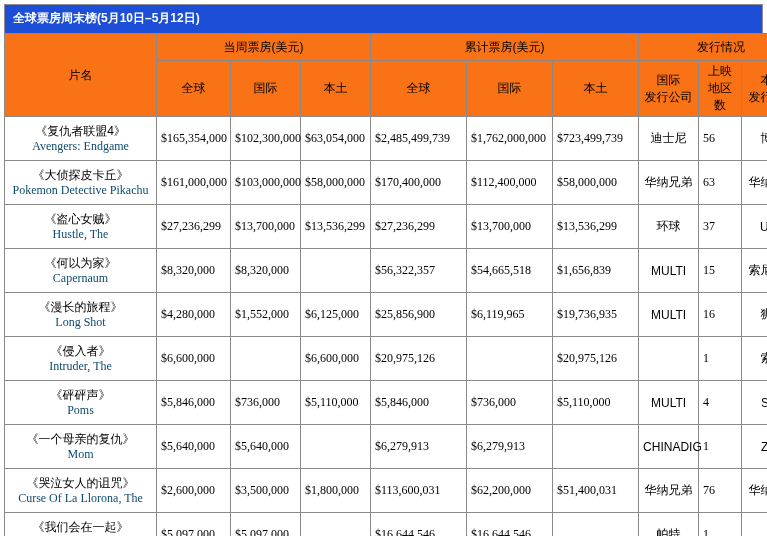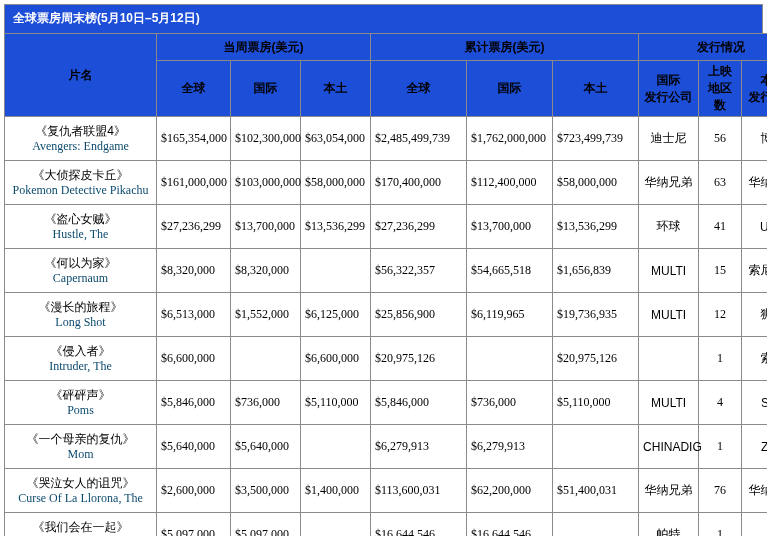--- a/index.html
+++ b/index.html
@@ -35,24 +35,24 @@
     table-layout: fixed;
     background: #ffffff;
   }
   table.bo td, table.bo th {
     border: 1px solid #8a8a8a;
     font-size: 12px;
     padding: 2px 4px;
     vertical-align: middle;
   }
   thead th {
-    background: #1d4ed8;
+    background: #f97316;
     color: #000000;
     font-family: "Liberation Sans", "DejaVu Sans", sans-serif;
-    font-weight: bold;
+    font-weight: normal;
     font-size: 12px;
     text-align: center;
     height: 22px;
   }
   thead th.tall {
     height: 30px;
   }
   .film-cell {
     text-align: center;
     padding-left: 6px;
@@ -76,21 +76,20 @@
     font-family: "Liberation Serif", "DejaVu Serif", serif;
     font-size: 12px;
   }
   td.ctr {
     text-align: center;
     font-family: "Liberation Sans", "DejaVu Sans", sans-serif;
     font-size: 12px;
     margin-top: 28px;
   }
   td.ctr-serif {
-    text-align: center;
     font-family: "Liberation Serif", "DejaVu Serif", serif;
     font-size: 12px;
   }
   tbody tr {
     height: 44px;
   }
   .cjk {
     font-family: "Liberation Sans", "DejaVu Sans", sans-serif;
   }
 </style>
@@ -178,21 +177,21 @@
             <span class="film-cn">《盗心女贼》</span>
             <span class="film-en">Hustle, The</span>
           </td>
           <td class="num">$27,236,299</td>
           <td class="num">$13,700,000</td>
           <td class="num">$13,536,299</td>
           <td class="num">$27,236,299</td>
           <td class="num">$13,700,000</td>
           <td class="num">$13,536,299</td>
           <td class="ctr">环球</td>
-          <td class="ctr-serif">41</td>
+          <td class="ctr-serif">37</td>
           <td class="ctr">UAR</td>
         </tr>
         <tr>
           <td class="film-cell">
             <span class="film-cn">《何以为家》</span>
             <span class="film-en">Capernaum</span>
           </td>
           <td class="num">$8,320,000</td>
           <td class="num">$8,320,000</td>
           <td class="num"></td>
@@ -201,28 +200,28 @@
           <td class="num">$1,656,839</td>
           <td class="ctr">MULTI</td>
           <td class="ctr-serif">15</td>
           <td class="ctr">索尼经典</td>
         </tr>
         <tr>
           <td class="film-cell">
             <span class="film-cn">《漫长的旅程》</span>
             <span class="film-en">Long Shot</span>
           </td>
-          <td class="num">$6,513,000</td>
+          <td class="num">$4,280,000</td>
           <td class="num">$1,552,000</td>
           <td class="num">$6,125,000</td>
           <td class="num">$25,856,900</td>
           <td class="num">$6,119,965</td>
           <td class="num">$19,736,935</td>
           <td class="ctr">MULTI</td>
-          <td class="ctr-serif">12</td>
+          <td class="ctr-serif">16</td>
           <td class="ctr">狮门</td>
         </tr>
         <tr>
           <td class="film-cell">
             <span class="film-cn">《侵入者》</span>
             <span class="film-en">Intruder, The</span>
           </td>
           <td class="num">$6,600,000</td>
           <td class="num"></td>
           <td class="num">$6,600,000</td>
@@ -263,21 +262,21 @@
           <td class="ctr-serif">1</td>
           <td class="ctr">ZEE</td>
         </tr>
         <tr>
           <td class="film-cell">
             <span class="film-cn">《哭泣女人的诅咒》</span>
             <span class="film-en">Curse Of La Llorona, The</span>
           </td>
           <td class="num">$2,600,000</td>
           <td class="num">$3,500,000</td>
-          <td class="num">$1,400,000</td>
+          <td class="num">$1,800,000</td>
           <td class="num">$113,600,031</td>
           <td class="num">$62,200,000</td>
           <td class="num">$51,400,031</td>
           <td class="ctr">华纳兄弟</td>
           <td class="ctr-serif">76</td>
           <td class="ctr">华纳兄弟</td>
         </tr>
         <tr>
           <td class="film-cell">
             <span class="film-cn">《我们会在一起》</span>

